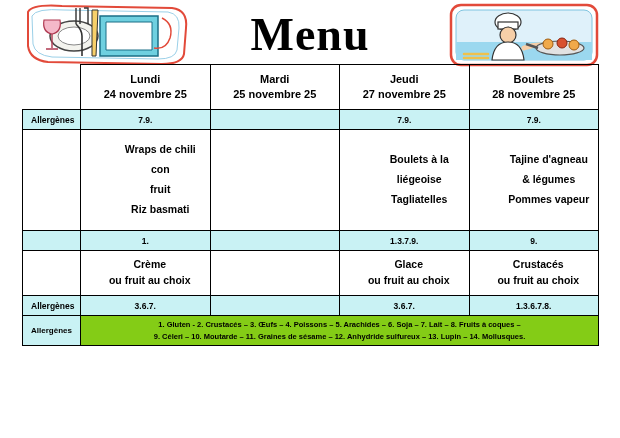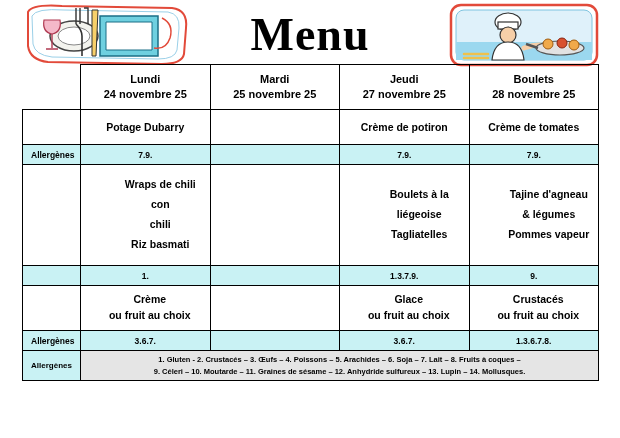--- a/index.html
+++ b/index.html
@@ -101,21 +101,21 @@
     height: 15px;
     font-size: 8.5px;
     font-weight: bold;
   }
   tr.dessert-row td {
     height: 40px;
     line-height: 1.5;
     padding-left: 12px;
   }
   tr.legend-row td.legend-cell {
-    background: #e5e5e5;
+    background: #84cc16;
     font-size: 7.5px;
     font-weight: bold;
     line-height: 1.55;
     text-align: center;
     padding: 3px 4px;
   }
   .nowrap-line { display: block; }
 
   
   td.side-blank {
@@ -187,41 +187,34 @@
         <td>
           <span class="nowrap-line">Jeudi</span>
           <span class="nowrap-line">27 novembre 25</span>
         </td>
         <td>
           <span class="nowrap-line">Boulets</span>
           <span class="nowrap-line">28 novembre 25</span>
         </td>
       </tr>
 
-      <tr class="dish-row">
-        <td class="side-blank"></td>
-        <td>Potage Dubarry</td>
-        <td></td>
-        <td>Crème de potiron</td>
-        <td>Crème de tomates</td>
-      </tr>
 
       <tr class="allerg-row">
         <td class="label-cell">Allergènes</td>
         <td>7.9.</td>
         <td></td>
         <td>7.9.</td>
         <td>7.9.</td>
       </tr>
 
       <tr class="main-row">
         <td class="side-blank"></td>
         <td>
           <span class="nowrap-line">Wraps de chili con</span>
-          <span class="nowrap-line">chili</span>
+          <span class="nowrap-line">fruit</span>
           <span class="nowrap-line"></span>
           <span class="nowrap-line">Riz basmati</span>
         </td>
         <td></td>
         <td>
           <span class="nowrap-line">Boulets à la liégeoise</span>
           <span class="nowrap-line">Tagliatelles</span>
         </td>
         <td>
           <span class="nowrap-line">Tajine d'agneau</span>

